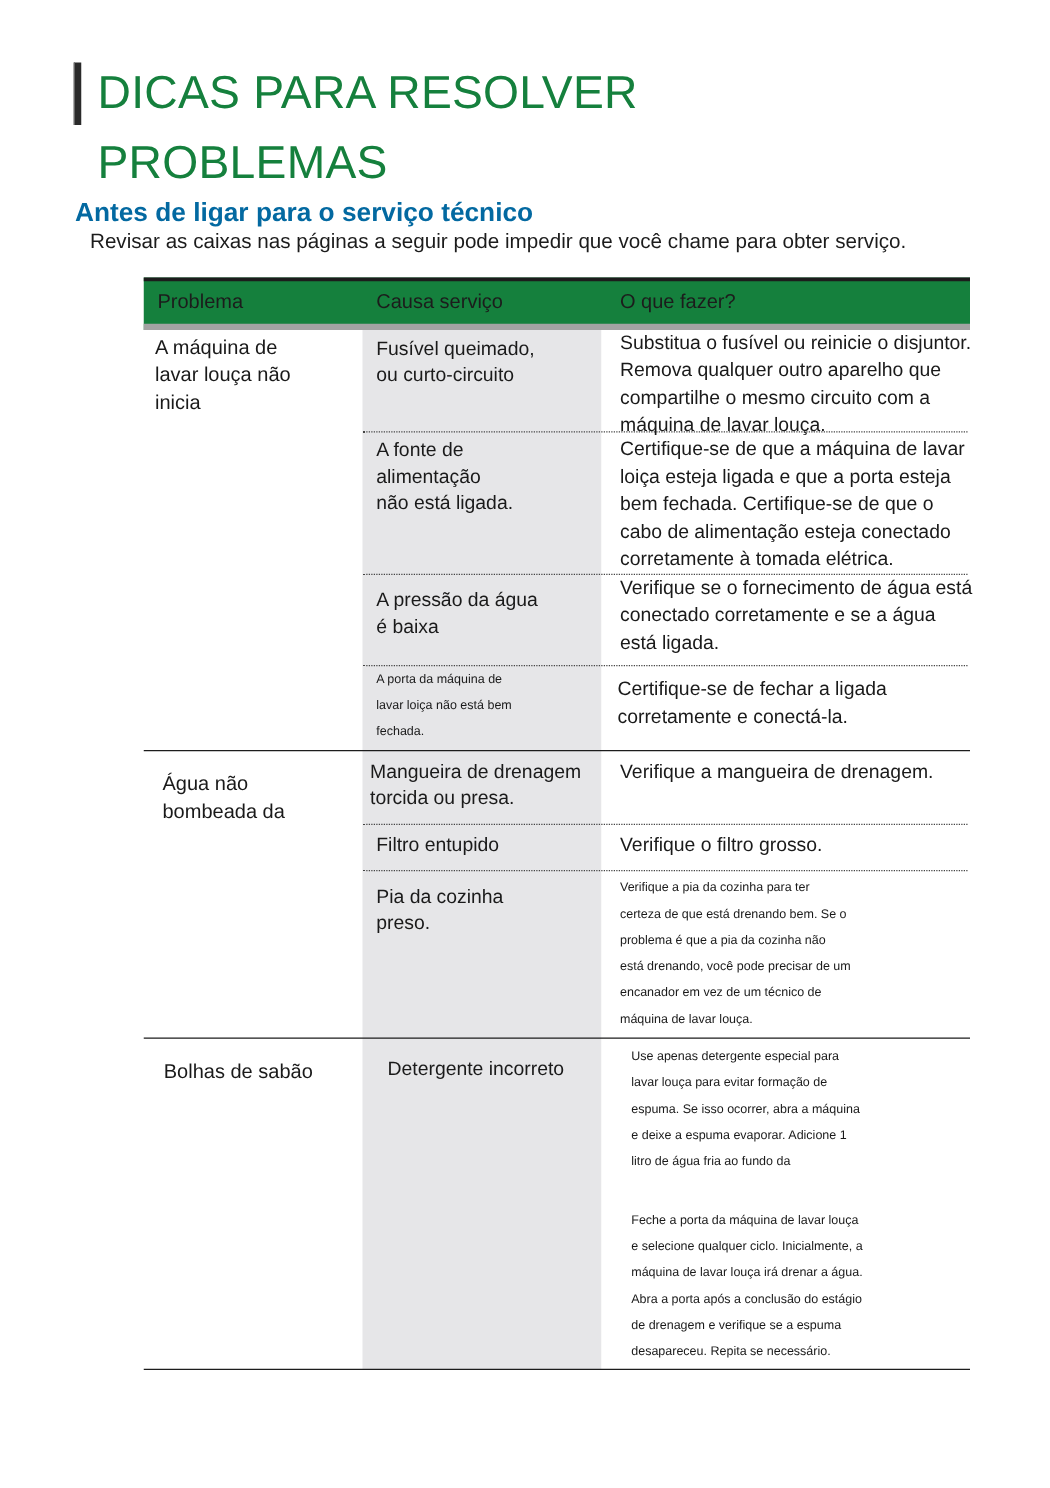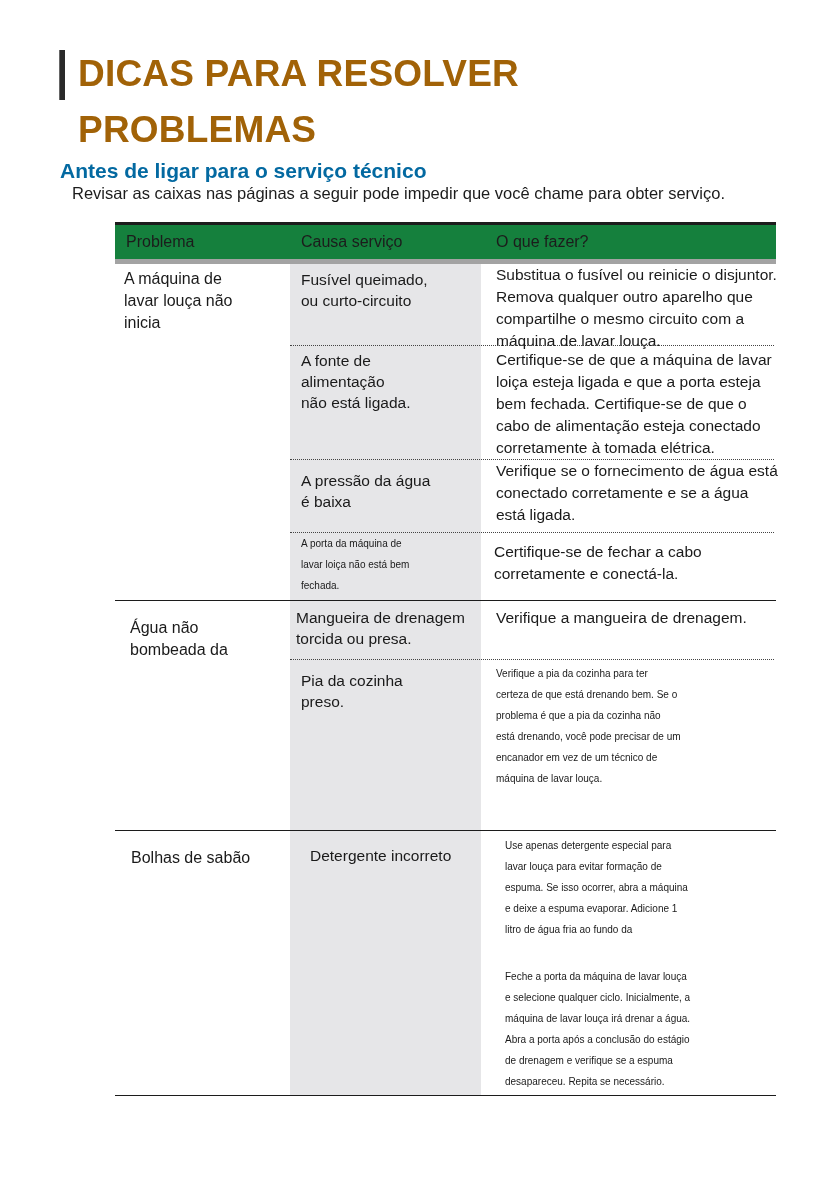--- a/index.html
+++ b/index.html
@@ -23,24 +23,24 @@
     height: 50px;
     background: #2a2a2a;
     border-left: 1px solid #666;
   }
   .page-title {
     position: absolute;
     left: 78px;
     top: 46px;
     margin: 0;
     font-size: 37px;
-    font-weight: bold;
+    font-weight: normal;
     line-height: 56px;
     letter-spacing: 0.2px;
-    color: #a16207;
+    color: #15803d;
   }
   .subtitle {
     position: absolute;
     left: 60px;
     top: 158px;
     margin: 0;
     font-size: 21px;
     font-weight: bold;
     line-height: 26px;
     color: #0369a1;
@@ -176,33 +176,37 @@
       <div class="cause" style="top:10px; white-space:pre-line;">A pressão da água
 é baixa</div>
       <div class="action" style="top:0px;">Verifique se o fornecimento de água está
 conectado corretamente e se a água
 está ligada.</div>
     </div>
     <div class="row row-dotted" style="height:64px;">
       <div class="cause small" style="top:0px; white-space:pre-line;">A porta da máquina de
 lavar loiça não está bem
 fechada.</div>
-      <div class="action" style="top:8px; left:204px;">Certifique-se de fechar a cabo
+      <div class="action" style="top:8px; left:204px;">Certifique-se de fechar a ligada
 corretamente e conectá-la.</div>
     </div>
   </div>
 
   <div class="group group-sep" style="height:229px;">
     <div class="problem" style="top:16px; left:15px; white-space:pre-line;">Água não
 bombeada da</div>
 
     <div class="row" style="height:58px;">
       <div class="cause" style="top:6px; left:6px; white-space:pre-line;">Mangueira de drenagem
 torcida ou presa.</div>
       <div class="action" style="top:6px;">Verifique a mangueira de drenagem.</div>
+    </div>
+    <div class="row row-dotted" style="height:36px;">
+      <div class="cause" style="top:6px; white-space:pre-line;">Filtro entupido</div>
+      <div class="action" style="top:6px;">Verifique o filtro grosso.</div>
     </div>
     <div class="row row-dotted" style="height:133px;">
       <div class="cause" style="top:10px; white-space:pre-line;">Pia da cozinha
 preso.</div>
       <div class="action small" style="top:3px;">Verifique a pia da cozinha para ter
 certeza de que está drenando bem. Se o
 problema é que a pia da cozinha não
 está drenando, você pode precisar de um
 encanador em vez de um técnico de
 máquina de lavar louça.</div>

